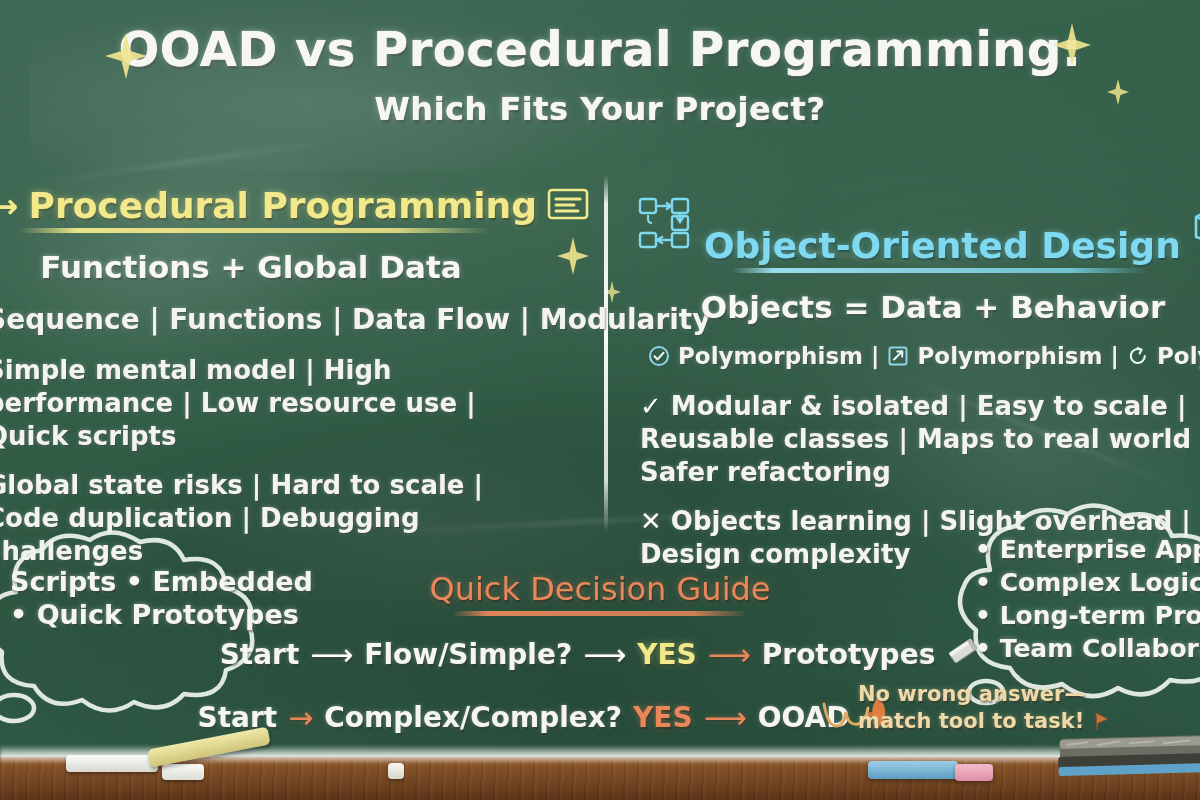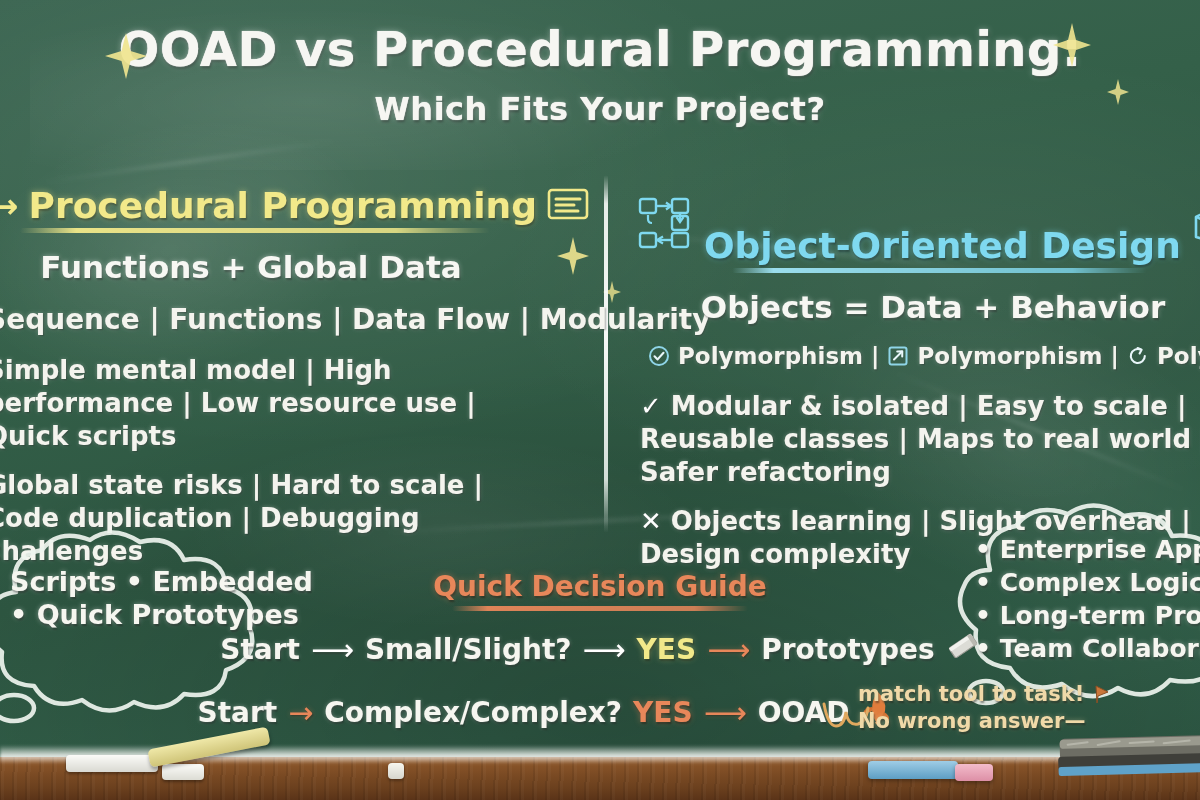--- a/index.html
+++ b/index.html
@@ -143,21 +143,21 @@
   }
   #cloud-left-text  { left:10px;  top:565px; font-size:27px; text-align:center; width:240px; }
   #cloud-right-text { left:975px; top:533px; font-size:25px; text-align:left; }
 
   #cloud-left-svg  { position:absolute; left:-42px; top:530px; }
   #cloud-right-svg { position:absolute; left:938px; top:500px; }
 
   
   #guide { position:absolute; left:0; top:570px; width:1200px; }
   #guide-title {
-    text-align:center; font-size:28px; font-weight:700;
+    text-align:center; font-size:32px; font-weight:400;
     color:#e8875a;
     text-shadow:0 0 6px rgba(232,135,90,.45), 1px 2px 2px rgba(0,0,0,.4);
   }
   #guide-rule {
     margin:3px auto 0; width:296px; height:5px; border-radius:3px;
     background:linear-gradient(90deg, rgba(232,135,90,0), rgba(232,135,90,.95) 12%, rgba(232,135,90,.85) 82%, rgba(232,135,90,0));
     filter:blur(.7px);
   }
   .guide-row {
     display:flex; align-items:center; justify-content:center;
@@ -384,21 +384,21 @@
     <div>• Team Collaboration</div>
   </div>
 
   <div id="guide">
     <div id="guide-title">Quick Decision Guide</div>
     <div id="guide-rule"></div>
 
     <div class="guide-row" id="guide-row-1">
       <span>Start</span>
       <span class="g-arrow-w">⟶</span>
-      <span>Small/Slight?</span>
+      <span>Flow/Simple?</span>
       <span class="g-arrow-w">⟶</span>
       <span class="g-yes-yellow">YES</span>
       <span class="g-arrow-o">⟶</span>
       <span>Prototypes</span>
       <span>
         <svg width="34" height="30" viewBox="0 0 34 30">
           <g transform="rotate(-34 17 15)">
             <rect x="4" y="9" width="26" height="12" rx="2" fill="#dcdcd6" stroke="#9a9a93" stroke-width="1.2"></rect>
             <rect x="4" y="9" width="26" height="4" fill="#f2f2ee"></rect>
             <rect x="26" y="9" width="4" height="12" fill="#b9b9b1"></rect>
@@ -424,29 +424,29 @@
       </span>
     </div>
   </div>
 
   <div id="note-squiggle">
     <svg width="52" height="34" viewBox="0 0 52 34">
       <path d="M4 4 Q8 26 16 26 Q24 26 26 12 Q28 26 38 24 Q46 22 48 8" fill="none" stroke="#e0a85e" stroke-width="3" stroke-linecap="round"></path>
     </svg>
   </div>
   <div id="note">
+    <div>No wrong answer—</div>
     <div>
       <span>match tool to task!</span>
       <span>
         <svg width="20" height="22" viewBox="0 0 20 22" style="vertical-align:-4px;">
           <path d="M4 3 L16 9 L6 13 L5 20 Z" fill="#c9763a" stroke="#8c4f23" stroke-width="1"></path>
         </svg>
       </span>
     </div>
-    <div>No wrong answer—</div>
   </div>
 
   <div id="dust-ledge"></div>
   <div id="tray">
     <div id="tray-grain"></div>
     <div id="tray-dust"></div>
   </div>
 
   <div class="chalk" style="left:66px; top:755px; width:92px; height:17px; background:linear-gradient(180deg,#fbfbf8,#d9d9d2); box-shadow:0 2px 3px rgba(0,0,0,.35);"></div>
   <div class="chalk" style="left:162px; top:764px; width:42px; height:16px; background:linear-gradient(180deg,#fcfcf9,#dcdcd4); box-shadow:0 2px 3px rgba(0,0,0,.35);"></div>

